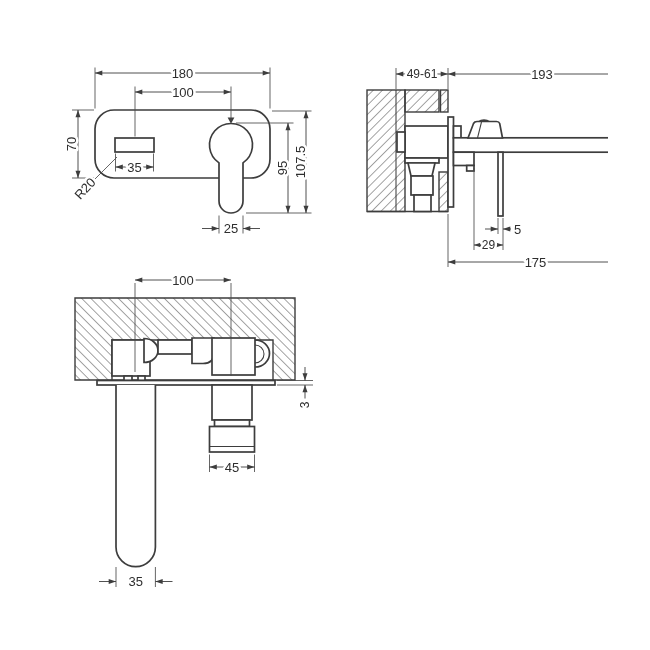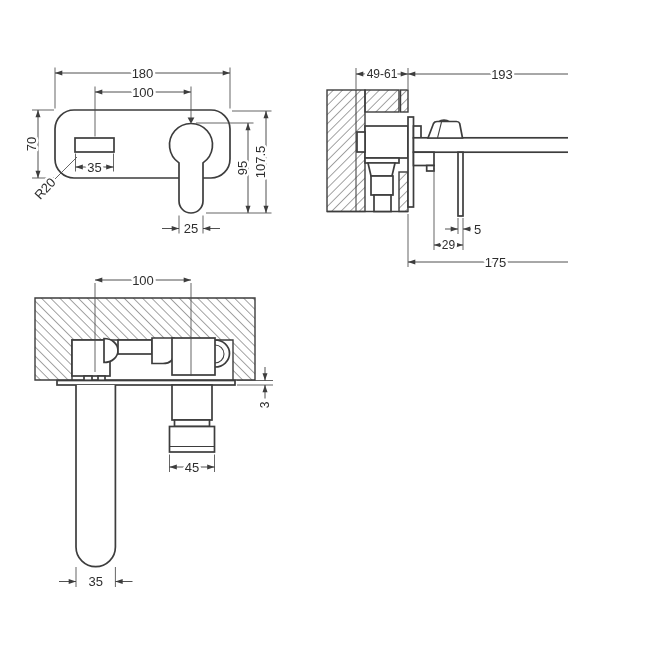--- a/index.html
+++ b/index.html
@@ -1,16 +1,16 @@
 <!DOCTYPE html>
 <html><head>
 <meta charset="utf-8">
 <style>
   html,body{margin:0;padding:0;background:#ffffff;}
-  .page{width:568px;height:650px;background:#fff;position:relative;overflow:hidden;}
+  .page{width:568px;height:650px;background:#fff;position:relative;overflow:hidden;padding-left:40px;}
   svg{display:block;}
   svg text{
     font-family:"Liberation Sans", sans-serif;
     fill:#2e2e2e;
     paint-order:stroke;
     stroke:#ffffff;
     stroke-width:5px;
     stroke-linejoin:round;
     text-anchor:middle;
     dominant-baseline:central;

